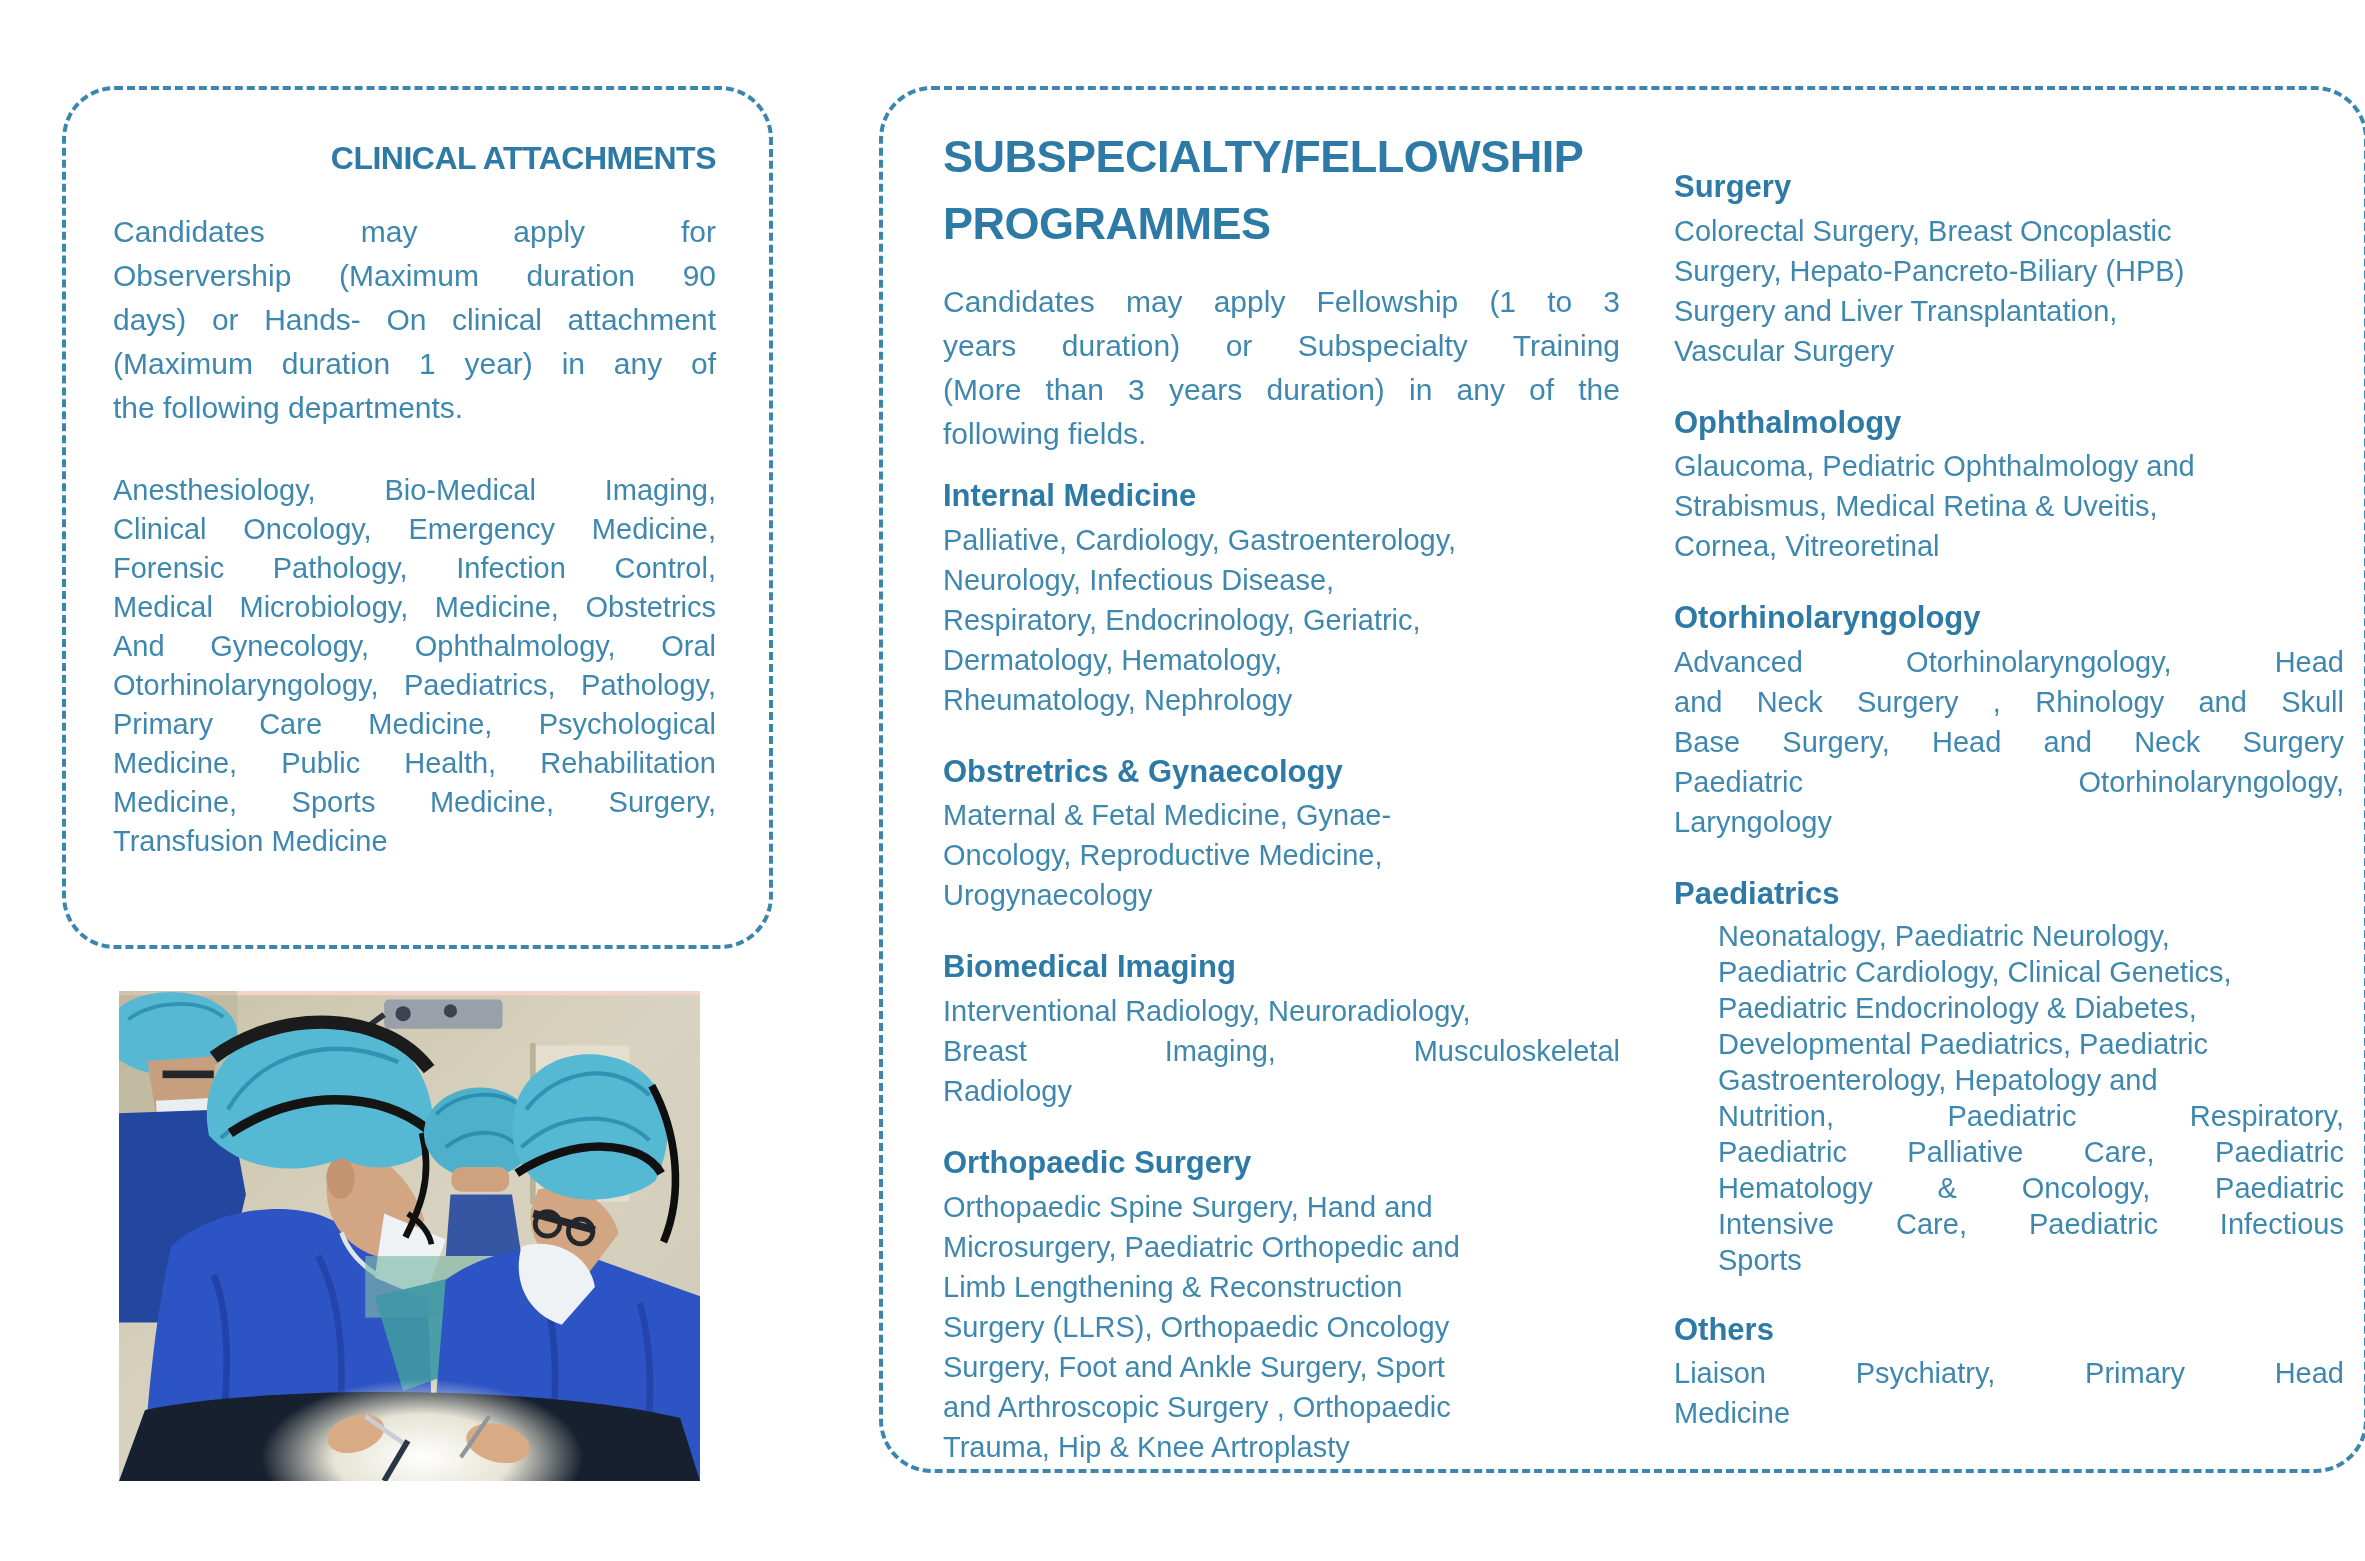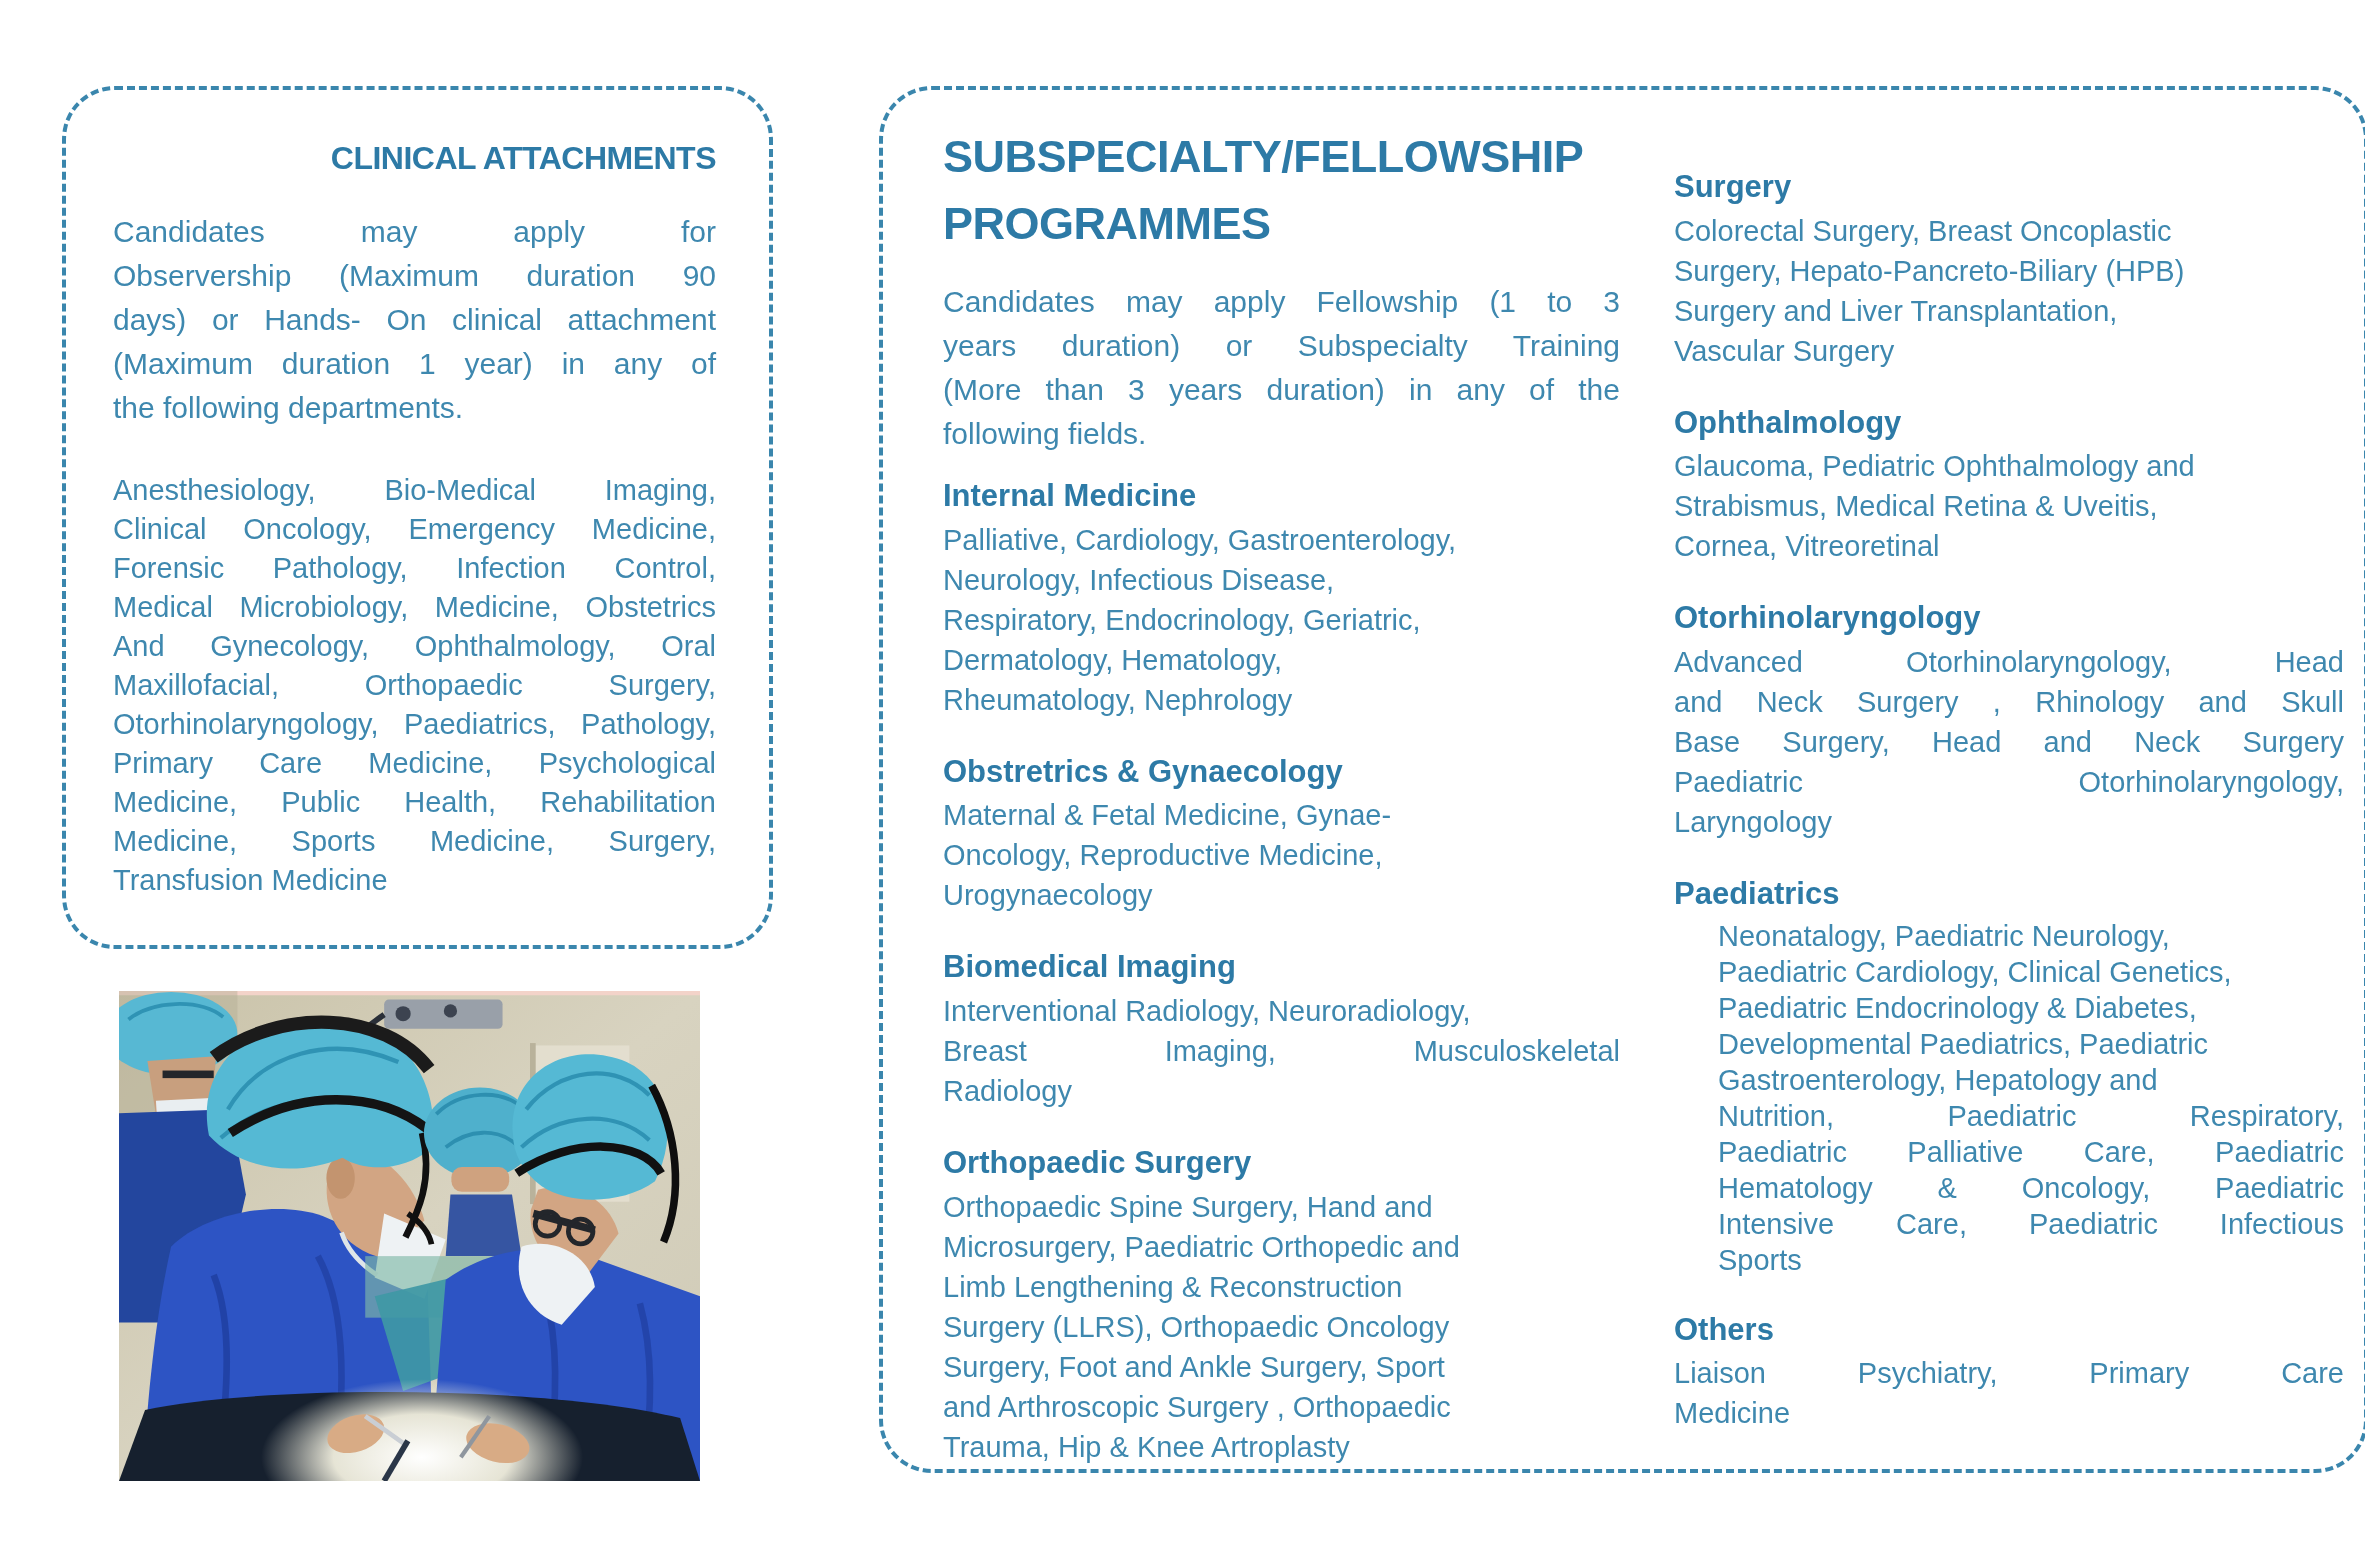--- a/index.html
+++ b/index.html
@@ -55,21 +55,20 @@
       <div class="line fill">days) or Hands- On clinical attachment</div>
       <div class="line fill">(Maximum duration 1 year) in any of</div>
       <div class="line">the following departments.</div>
     </div>
   <div class="para dept-list">
       <div class="line fill">Anesthesiology, Bio-Medical Imaging,</div>
       <div class="line fill">Clinical Oncology, Emergency Medicine,</div>
       <div class="line fill">Forensic Pathology, Infection Control,</div>
       <div class="line fill">Medical Microbiology, Medicine, Obstetrics</div>
       <div class="line fill">And Gynecology, Ophthalmology, Oral</div>
-      <div class="line fill">Maxillofacial, Orthopaedic Surgery,</div>
       <div class="line fill">Otorhinolaryngology, Paediatrics, Pathology,</div>
       <div class="line fill">Primary Care Medicine, Psychological</div>
       <div class="line fill">Medicine, Public Health, Rehabilitation</div>
       <div class="line fill">Medicine, Sports Medicine, Surgery,</div>
       <div class="line">Transfusion Medicine</div>
     </div>
 </div>
 
 <div class="photo" aria-label="Three surgeons in blue gowns, teal surgical caps and white masks operating under a bright surgical light">
   <svg viewBox="0 0 1227 1035" preserveAspectRatio="none">
@@ -251,19 +250,19 @@
           <div class="line fill">Paediatric Palliative Care, Paediatric</div>
           <div class="line fill">Hematology &amp; Oncology, Paediatric</div>
           <div class="line fill">Intensive Care, Paediatric Infectious</div>
           <div class="line">Sports</div>
         </div>
     </section>
 
     <section class="sec">
       <h2>Others</h2>
       <div class="para">
-          <div class="line fill">Liaison Psychiatry, Primary Care</div>
+          <div class="line fill">Liaison Psychiatry, Primary Head</div>
           <div class="line">Medicine</div>
         </div>
     </section>
   </div>
 </div>
 
 
 </body></html>

